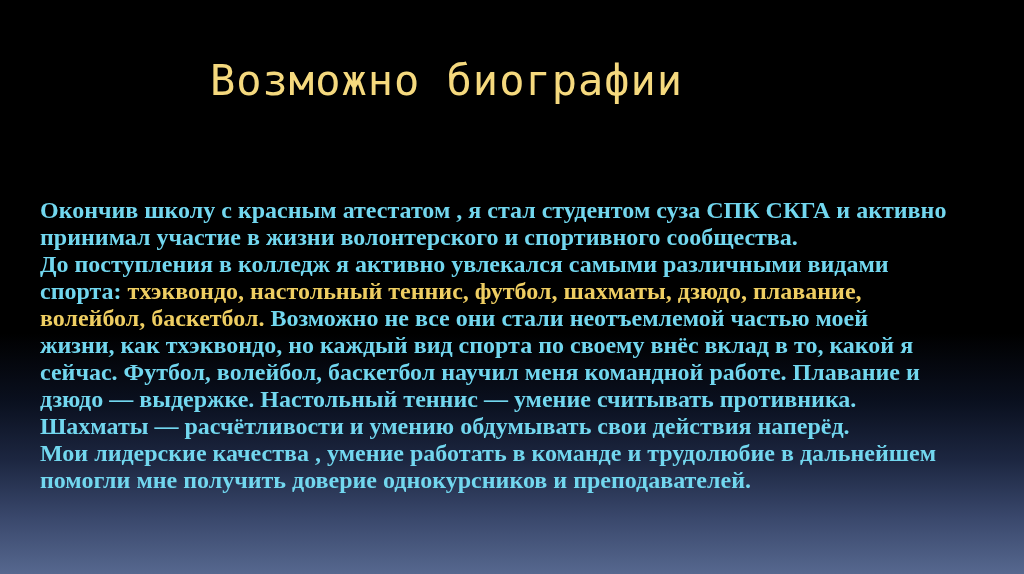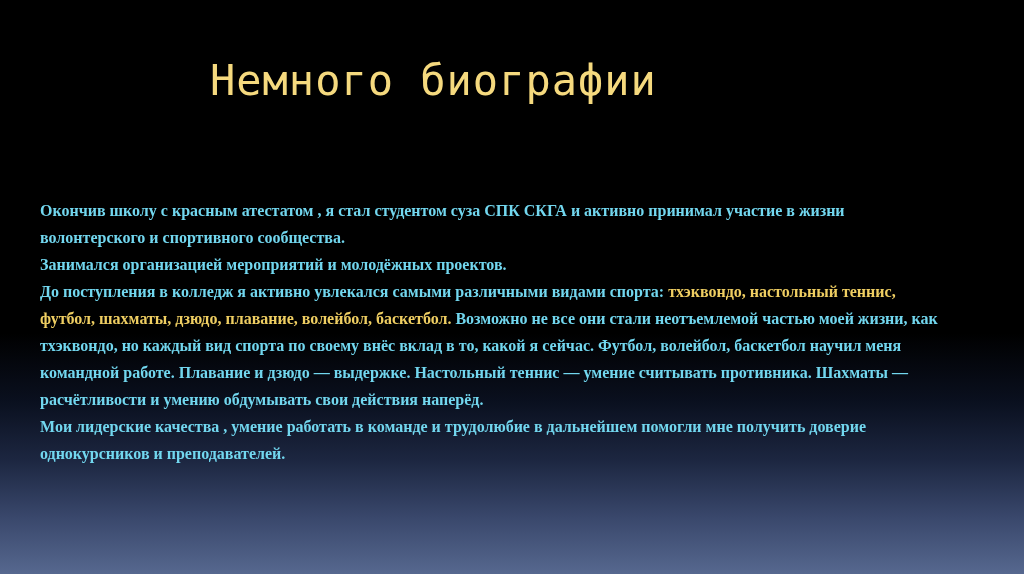--- a/index.html
+++ b/index.html
@@ -31,40 +31,39 @@
     font-size: 42px;
     letter-spacing: 1px;
     color: var(--title-color, #F5D97E);
     white-space: nowrap;
   }
   .body-text {
     position: absolute;
     left: 40px;
     top: 197px;
     width: 908px;
-    font-size: 16px;
+    font-size: 24px;
     font-weight: bold;
     line-height: 27px;
     color: var(--body-color, #72D7EF);
   }
   .body-text p {
     margin: 0;
     padding: 0;
   }
   .seg-body {
     color: var(--body-color, #72D7EF);
   }
   .seg-highlight {
     color: var(--highlight-color, #EFCE62);
   }
 </style>
 </head>
 <body>
 
 <div class="slide" style="--bg-bottom: #56688F; --title-color: #F5D97E; --body-color: #72D7EF; --highlight-color: #EFCE62;">
-  <h1 class="slide-title">Немного биографии</h1>
+  <h1 class="slide-title">Возможно биографии</h1>
   <div class="body-text">
       <p><span class="seg-body">Окончив школу с красным атестатом , я стал студентом суза СПК СКГА и активно принимал участие в жизни волонтерского и спортивного сообщества.</span></p>
-      <p><span class="seg-body">Занимался организацией мероприятий и молодёжных проектов.</span></p>
       <p><span class="seg-body">До поступления в колледж я активно увлекался самыми различными видами спорта: </span><span class="seg-highlight">тхэквондо, настольный теннис, футбол, шахматы, дзюдо, плавание, волейбол, баскетбол.</span><span class="seg-body"> Возможно не все они стали неотъемлемой частью моей жизни, как тхэквондо, но каждый вид спорта по своему внёс вклад в то, какой я сейчас. Футбол, волейбол, баскетбол научил меня командной работе. Плавание и дзюдо — выдержке. Настольный теннис — умение считывать противника. Шахматы — расчётливости и умению обдумывать свои действия наперёд.</span></p>
       <p><span class="seg-body">Мои лидерские качества , умение работать в команде и трудолюбие в дальнейшем помогли мне получить доверие однокурсников и преподавателей.</span></p>
     </div>
 </div>
 
 </body></html>

